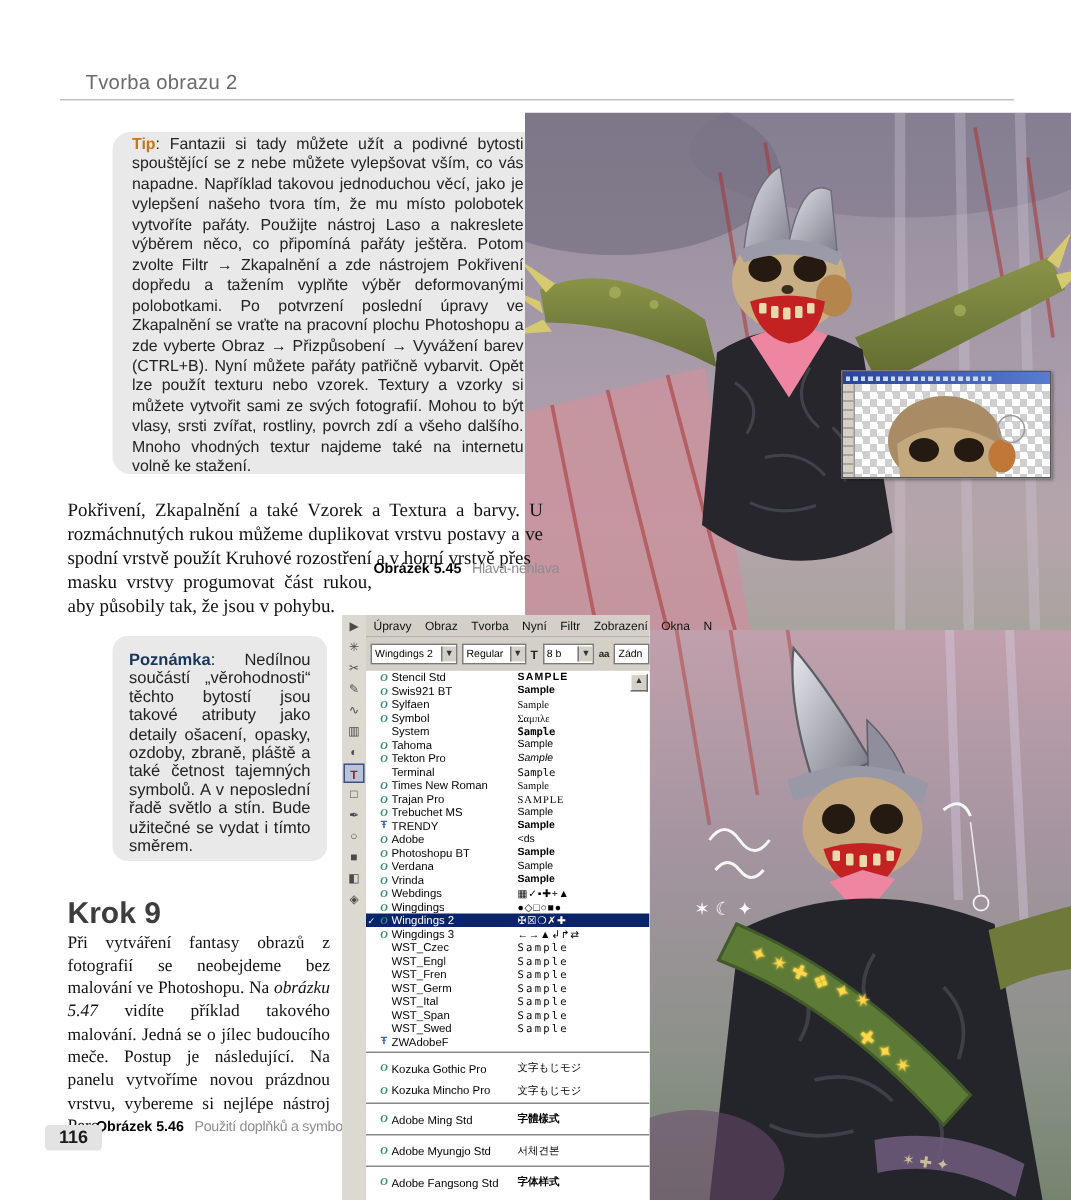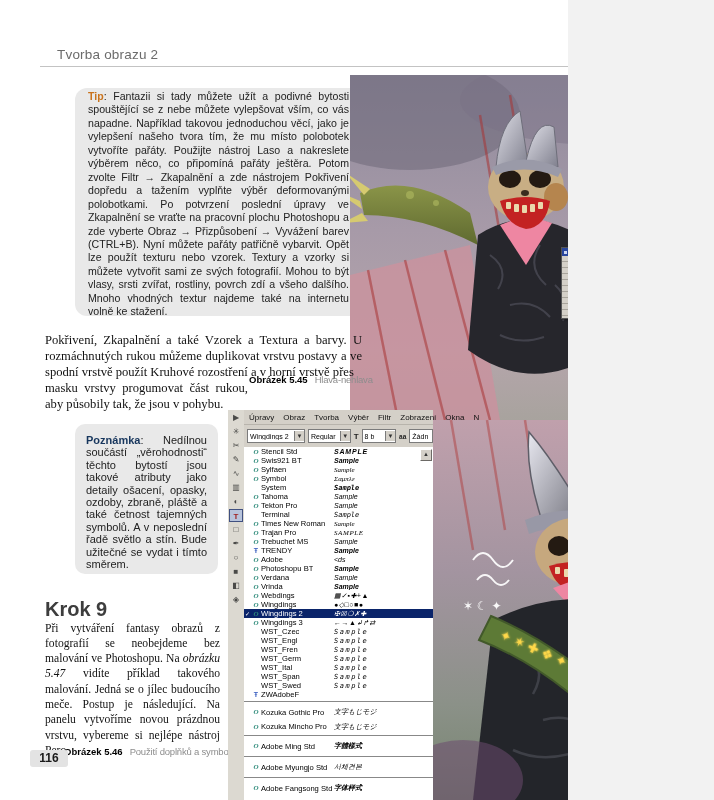--- a/index.html
+++ b/index.html
@@ -1,16 +1,16 @@
 <!DOCTYPE html>
 <html><head>
 <meta charset="utf-8">
 <style>
   html,body{margin:0;padding:0;background:#f2f2f2;}
-  .page{position:relative;width:568px;height:800px;background:#ffffff;overflow:hidden;
+  .page{position:relative;width:714px;height:800px;background:#ffffff;overflow:hidden;
         font-family:"Liberation Sans",sans-serif;color:#000;}
   
   .hdr-title{position:absolute;left:57px;top:47px;font-size:13.5px;color:#6b6b6b;letter-spacing:.2px;}
   .hdr-rule{position:absolute;left:40px;top:66px;width:636px;height:1px;background:#c3c3c3;}
   
   .gbox{position:absolute;background:#e9e9e9;border-radius:12px;}
   .tip-box{left:75px;top:88px;width:287px;height:228px;padding:2px 13px;box-sizing:border-box;}
   .note-box{left:75px;top:424px;width:143px;height:150px;padding:10px 11px;box-sizing:border-box;border-radius:10px;}
   .boxtext{font-size:10.6px;line-height:13.45px;text-align:justify;color:#222;}
   .note-box .boxtext{font-size:11px;line-height:12.4px;}
@@ -61,21 +61,21 @@
         line-height:10px;text-align:center;color:#333;}
   .opt-ic{font-size:8px;color:#222;font-weight:bold;}
   .ps-list{position:absolute;left:0;top:37px;right:0;bottom:0;background:#fff;overflow:hidden;}
   .frow{display:flex;align-items:center;height:9px;position:relative;cursor:default;}
   .frow.divider{border-top:1px solid #888;margin-top:2px;padding-top:2px;height:16px;}
   .frow .fchk{width:7px;font-size:6px;text-align:center;flex:none;}
   .frow .fic{width:10px;flex:none;font-size:7px;text-align:center;}
   .fic.o{color:#2e8b7a;font-style:italic;font-weight:bold;font-family:"Liberation Serif",serif;}
   .fic.t{color:#3a5fc0;font-weight:bold;}
   .frow .fname{font-size:7.6px;white-space:nowrap;overflow:hidden;}
-  .frow .fsmp{position:absolute;left:90px;width:80px;font-size:7px;white-space:nowrap;overflow:hidden;font-style:italic;}
+  .frow .fsmp{position:absolute;left:101px;width:80px;font-size:7px;white-space:nowrap;overflow:hidden;}
   .frow.sel{background:#0a246a;color:#fff;}
   .frow.sel .fname,.frow.sel .fsmp{color:#fff;}
   .s-bold{font-weight:bold}.s-serif{font-family:"Liberation Serif",serif}
   .s-caps{font-weight:bold;letter-spacing:.8px}.s-capserif{font-family:"Liberation Serif",serif;letter-spacing:.6px}
   .s-mono{font-family:"DejaVu Sans Mono",monospace;font-size:6.5px}
   .s-tiny{font-size:6px}.s-script{font-style:italic}
   .s-spaced{font-family:"DejaVu Sans Mono",monospace;font-size:6px;letter-spacing:1.5px}
   .s-ding{font-size:6.5px;letter-spacing:.5px}
   .scrollup{position:absolute;right:1px;top:39px;width:10px;height:10px;background:#d4d0c8;
         border:1px solid;border-color:#fff #6c6a66 #6c6a66 #fff;font-size:6px;line-height:9px;text-align:center;color:#333;}
@@ -226,21 +226,21 @@
         <span class="ti">○</span>
         <span class="ti">■</span>
         <span class="ti">◧</span>
         <span class="ti">◈</span>
       </div>
     <div class="ps-main">
       <div class="ps-menu">
           <span>Úpravy</span>
           <span>Obraz</span>
           <span>Tvorba</span>
-          <span>Výběr</span>
+          <span>Nyní</span>
           <span>Filtr</span>
           <span>Zobrazení</span>
           <span>Okna</span>
           <span>N</span>
         </div>
       <div class="ps-opts">
         <div class="combo" style="width:62px">
           <span class="cv" style="flex:1">Wingdings 2</span>
           <span class="ca">▼</span>
         </div>

